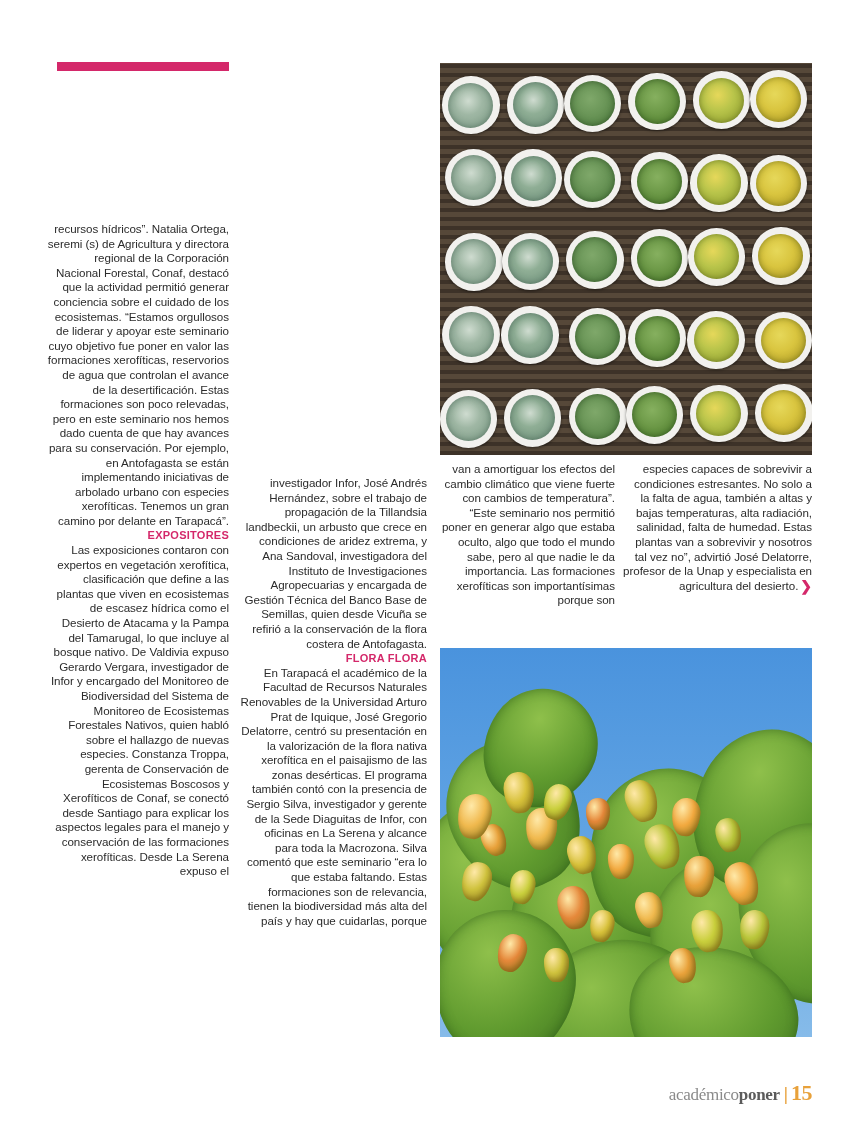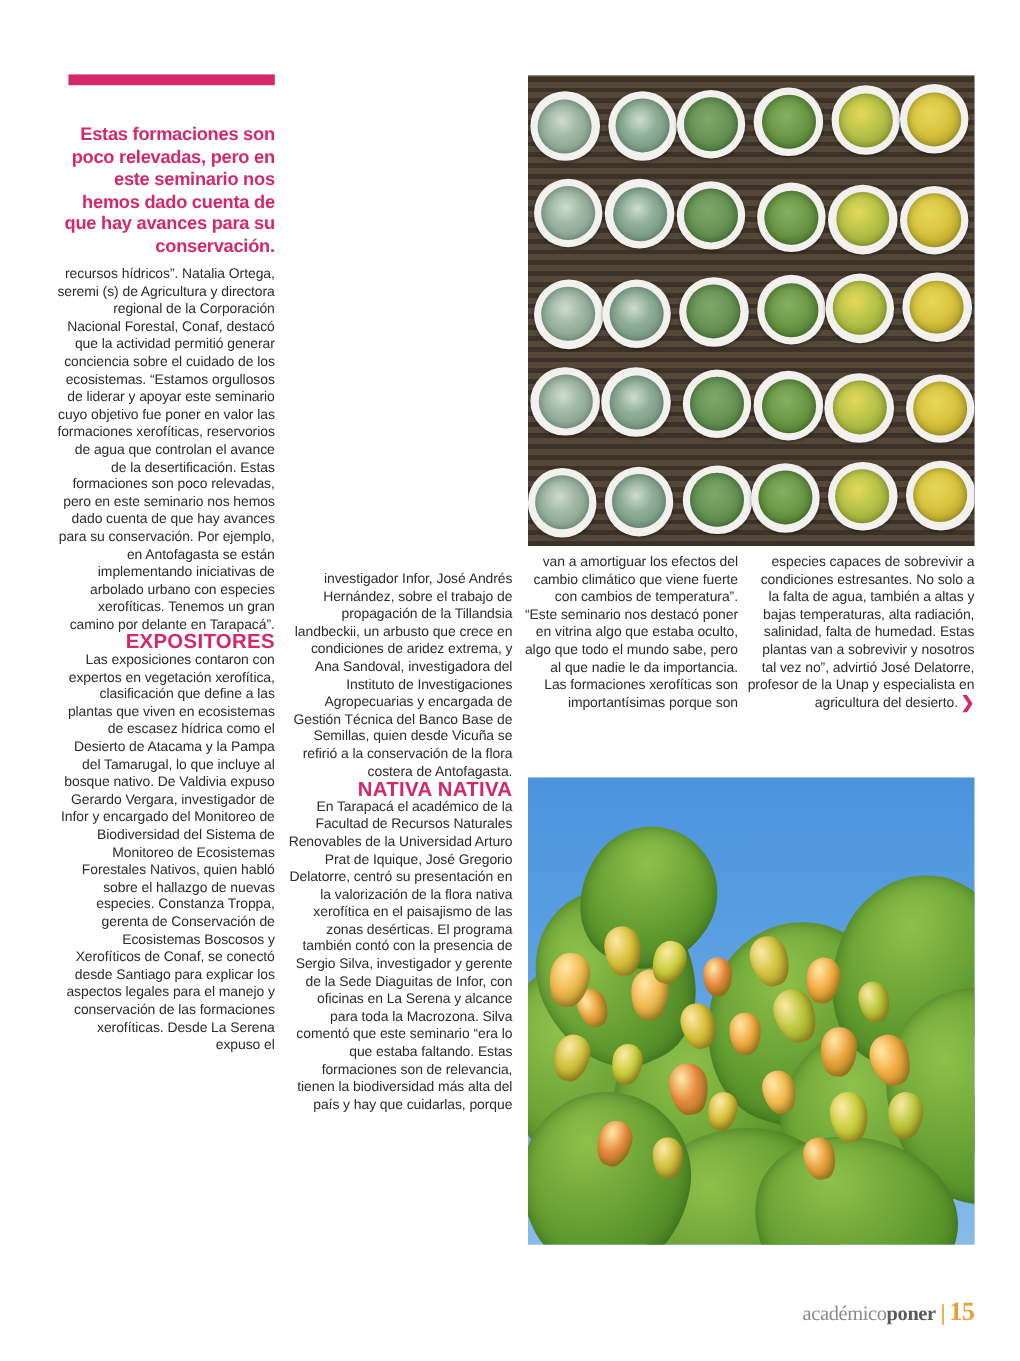--- a/index.html
+++ b/index.html
@@ -49,21 +49,21 @@
   .col p + p { text-indent:0; }
 
   .col1 { left:47px; top:222px;  width:182px; }
   .col2 { left:240px; top:476px; width:187px; }
   .col3 { left:437px; top:462px; width:178px; }
   .col4 { left:622px; top:462px; width:190px; }
 
   .sechead {
     color:#d4286a;
     font-weight:bold;
-    font-size:17px;
+    font-size:11px;
     line-height:14.6px;
     letter-spacing:0.25px;
     text-align:right;
     margin-top:14px;
     margin-bottom:1px;
   }
 
   .endmark {
     display:inline-block;
     color:#d4286a;
@@ -141,37 +141,36 @@
   .logo-bar { color:#e8a13a; font-size:19px; margin:0 3px 0 4px; font-weight:bold; }
   .logo-num { color:#e8a13a; font-size:22px; font-weight:bold; letter-spacing:-0.5px; }
 </style>
 </head>
 <body>
 
 <div class="page">
 
   <div class="rule"></div>
 
-  <div class="pullquote">Estas formaciones son poco relevadas, pero en este seminario nos hemos dado cuenta de que hay avances para su conservación.</div>
 
   <div class="col col1">
     <p>recursos hídricos”. Natalia Ortega, seremi (s) de Agricultura y directora regional de la Corporación Nacional Forestal, Conaf, destacó que la actividad permitió generar conciencia sobre el cuidado de los ecosistemas. “Estamos orgullosos de liderar y apoyar este seminario cuyo objetivo fue poner en valor las formaciones xerofíticas, reservorios de agua que controlan el avance de la desertificación. Estas formaciones son poco relevadas, pero en este seminario nos hemos dado cuenta de que hay avances para su conservación. Por ejemplo, en Antofagasta se están implementando iniciativas de arbolado urbano con especies xerofíticas. Tenemos un gran camino por delante en Tarapacá”.</p>
     <p class="sechead">EXPOSITORES</p>
     <p>Las exposiciones contaron con expertos en vegetación xerofítica, clasificación que define a las plantas que viven en ecosistemas de escasez hídrica como el Desierto de Atacama y la Pampa del Tamarugal, lo que incluye al bosque nativo. De Valdivia expuso Gerardo Vergara, investigador de Infor y encargado del Monitoreo de Biodiversidad del Sistema de Monitoreo de Ecosistemas Forestales Nativos, quien habló sobre el hallazgo de nuevas especies. Constanza Troppa, gerenta de Conservación de Ecosistemas Boscosos y Xerofíticos de Conaf, se conectó desde Santiago para explicar los aspectos legales para el manejo y conservación de las formaciones xerofíticas. Desde La Serena expuso el</p>
   </div>
 
   <div class="col col2">
     <p>investigador Infor, José Andrés Hernández, sobre el trabajo de propagación de la Tillandsia landbeckii, un arbusto que crece en condiciones de aridez extrema, y Ana Sandoval, investigadora del Instituto de Investigaciones Agropecuarias y encargada de Gestión Técnica del Banco Base de Semillas, quien desde Vicuña se refirió a la conservación de la flora costera de Antofagasta.</p>
-    <p class="sechead">NATIVA NATIVA</p>
+    <p class="sechead">FLORA FLORA</p>
     <p>En Tarapacá el académico de la Facultad de Recursos Naturales Renovables de la Universidad Arturo Prat de Iquique, José Gregorio Delatorre, centró su presentación en la valorización de la flora nativa xerofítica en el paisajismo de las zonas desérticas. El programa también contó con la presencia de Sergio Silva, investigador y gerente de la Sede Diaguitas de Infor, con oficinas en La Serena y alcance para toda la Macrozona. Silva comentó que este seminario “era lo que estaba faltando. Estas formaciones son de relevancia, tienen la biodiversidad más alta del país y hay que cuidarlas, porque</p>
   </div>
 
   <div class="col col3">
     <p>van a amortiguar los efectos del cambio climático que viene fuerte con cambios de temperatura”.
-“Este seminario nos destacó poner en vitrina algo que estaba oculto, algo que todo el mundo sabe, pero al que nadie le da importancia. Las formaciones xerofíticas son importantísimas porque son</p>
+“Este seminario nos permitió poner en generar algo que estaba oculto, algo que todo el mundo sabe, pero al que nadie le da importancia. Las formaciones xerofíticas son importantísimas porque son</p>
   </div>
 
   <div class="col col4">
     <p><span>especies capaces de sobrevivir a condiciones estresantes. No solo a la falta de agua, también a altas y bajas temperaturas, alta radiación, salinidad, falta de humedad. Estas plantas van a sobrevivir y nosotros tal vez no”, advirtió José Delatorre, profesor de la Unap y especialista en agricultura del desierto.</span><span class="endmark">❯</span></p>
   </div>
 
   <div class="photo photo-top">
     <div class="pot-grid">
         <div class="pot" style="left: 2.17px; top: 13.37px; width: 57.66px; height: 57.66px;">
           <i style="background: radial-gradient(circle at 45% 40%, rgb(207, 220, 208) 0%, rgb(159, 183, 164) 38%, rgb(125, 156, 134) 100%); box-shadow: rgba(40, 70, 55, 0.5) 0px 0px 7px inset;"></i>

